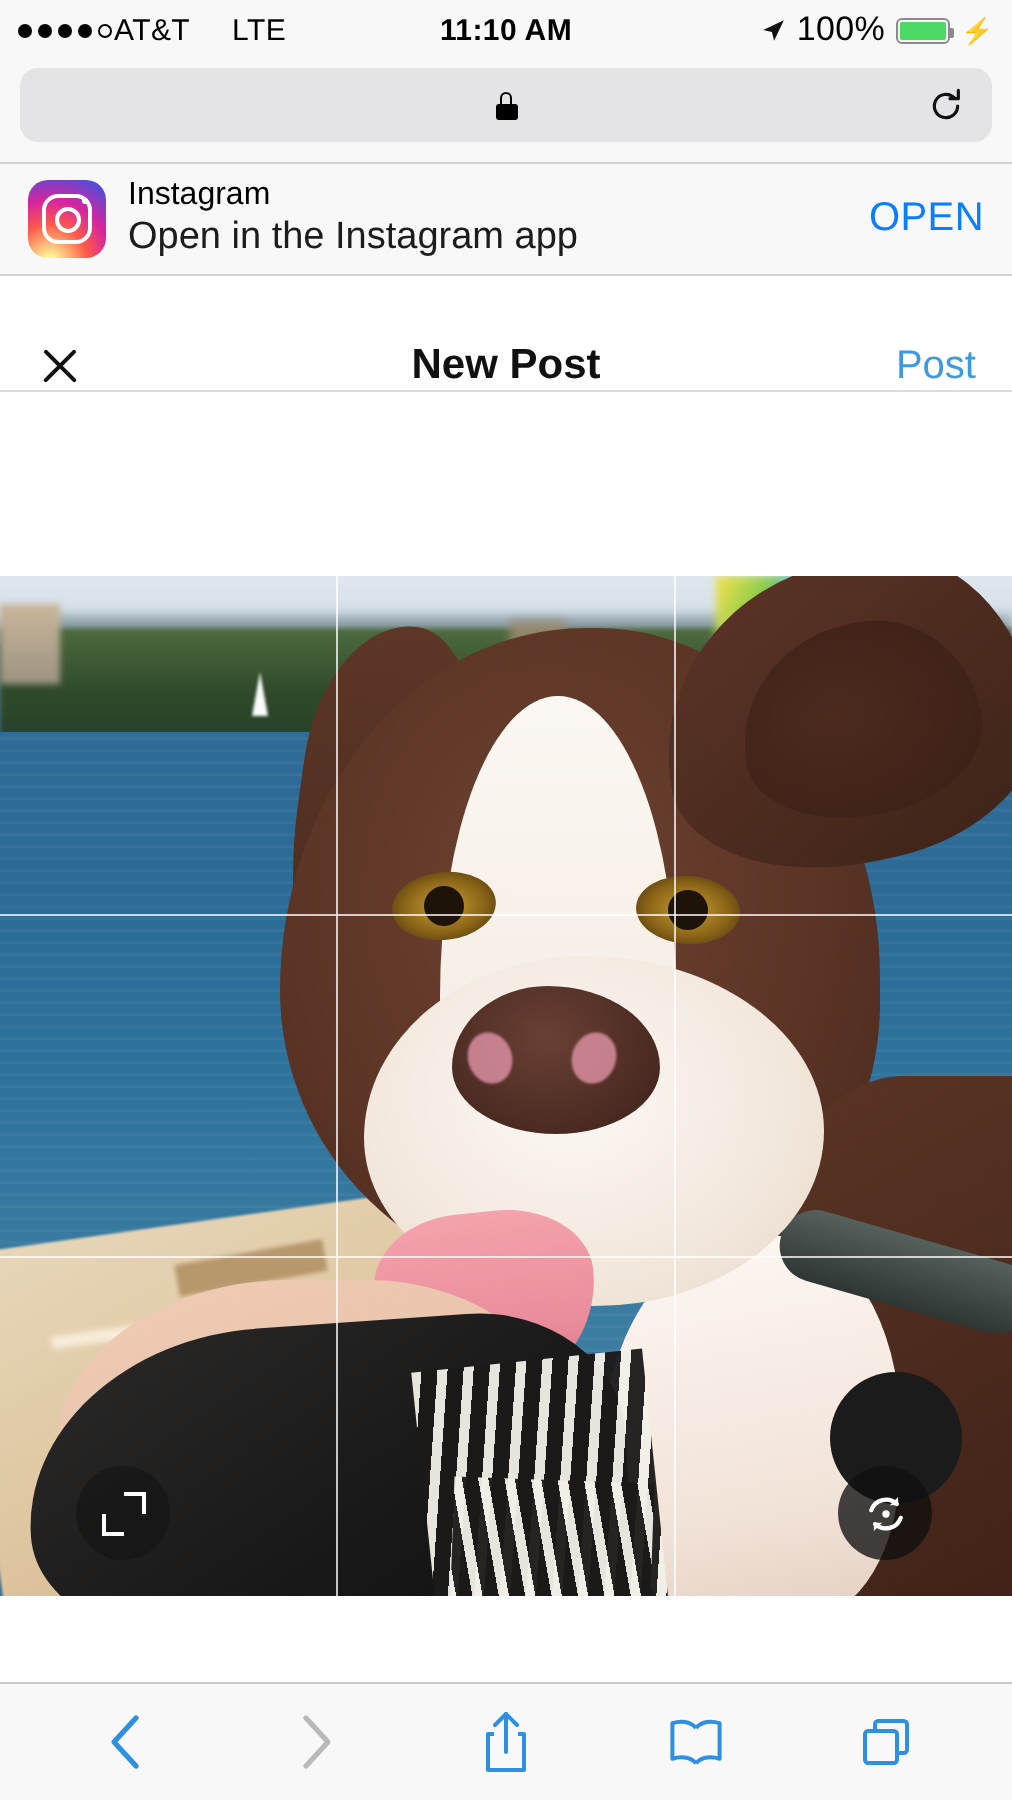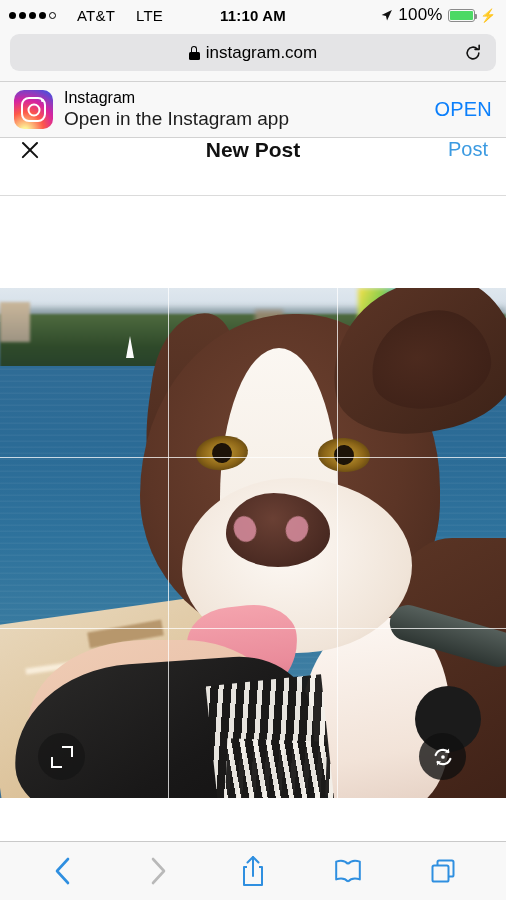--- a/index.html
+++ b/index.html
@@ -10,26 +10,26 @@
     overflow:hidden;
   }
   #screen { position:relative; width:506px; height:900px; background:#fff; }
 
   
   .statusbar{
     position:relative; height:30px; background:#f8f8f8;
     display:flex; align-items:center; padding:0 9px;
     font-size:15px; font-weight:600; color:#000; letter-spacing:.2px;
   }
-  .sb-left{ display:flex; align-items:center; gap:21px; }
+  .sb-left{ display:flex; align-items:center; gap:1px; }
   .dots{ display:flex; align-items:center; gap:3px; }
   .dot{ width:7px; height:7px; border-radius:50%; background:#000; }
   .dot.empty{ background:transparent; border:1px solid #000; width:7px; height:7px; }
   .carrier{ font-size:15px; font-weight:500; }
-  .lte{ font-size:15px; font-weight:500; margin-left:0; }
+  .lte{ font-size:15px; font-weight:500; margin-left:20px; }
   .sb-center{
     position:absolute; left:0; right:0; text-align:center;
     font-size:15px; font-weight:600; pointer-events:none;
   }
   .sb-right{ margin-left:auto; display:flex; align-items:center; gap:5px; position:relative; z-index:2;}
   .loc-arrow{ width:13px; height:13px; display:block; }
   .pct{ font-size:17px; font-weight:500; }
   .battery{
     width:27px; height:13px; border:1px solid #8b8b8b; border-radius:3px;
     padding:1px; position:relative;
@@ -89,21 +89,21 @@
   .banner-txt{ display:flex; flex-direction:column; gap:1px; }
   .banner-title{ font-size:16px; color:#000; }
   .banner-sub{ font-size:19px; color:#1c1c1c; }
   .banner-open{
     margin-left:auto; font-size:20px; color:#0b7ffb; letter-spacing:.2px;
   }
 
   
   .ig-header{
     height:58px; background:#fff; border-bottom:1px solid #dbdbdb;
-    display:flex; align-items:flex-start; padding:0 18px; position:relative;
+    display:flex; align-items:flex-end; padding:0 18px; position:relative;
   }
   .close-x{ width:24px; height:24px; position:relative; }
   .close-x i{
     position:absolute; left:1px; top:11px; width:22px; height:2.2px;
     background:#111; border-radius:1px;
   }
   .close-x i:first-child{ transform:rotate(45deg); }
   .close-x i:last-child{ transform:rotate(-45deg); }
   .ig-title{
     position:absolute; left:0; right:0; text-align:center;
@@ -336,21 +336,20 @@
     </div>
   </div>
 
   <div class="urlbar-wrap">
     <div class="urlbar">
       <div class="url-inner">
         <span class="lock">
           <span class="shackle"></span>
             <span class="body"></span>
         </span>
-        <span class="url-text" title="instagram.com">instagram.com</span>
       </div>
       <svg class="reload" viewBox="0 0 24 24">
         <path d="M19 12 a7 7 0 1 1 -2.1 -5" fill="none" stroke="#111" stroke-width="1.9" stroke-linecap="round"></path>
         <path d="M19.4 2.6 L19.4 7.6 L14.4 7.6" fill="none" stroke="#111" stroke-width="1.9" stroke-linecap="round" stroke-linejoin="round"></path>
       </svg>
     </div>
   </div>
 
   <div class="banner">
     <div class="ig-icon">

